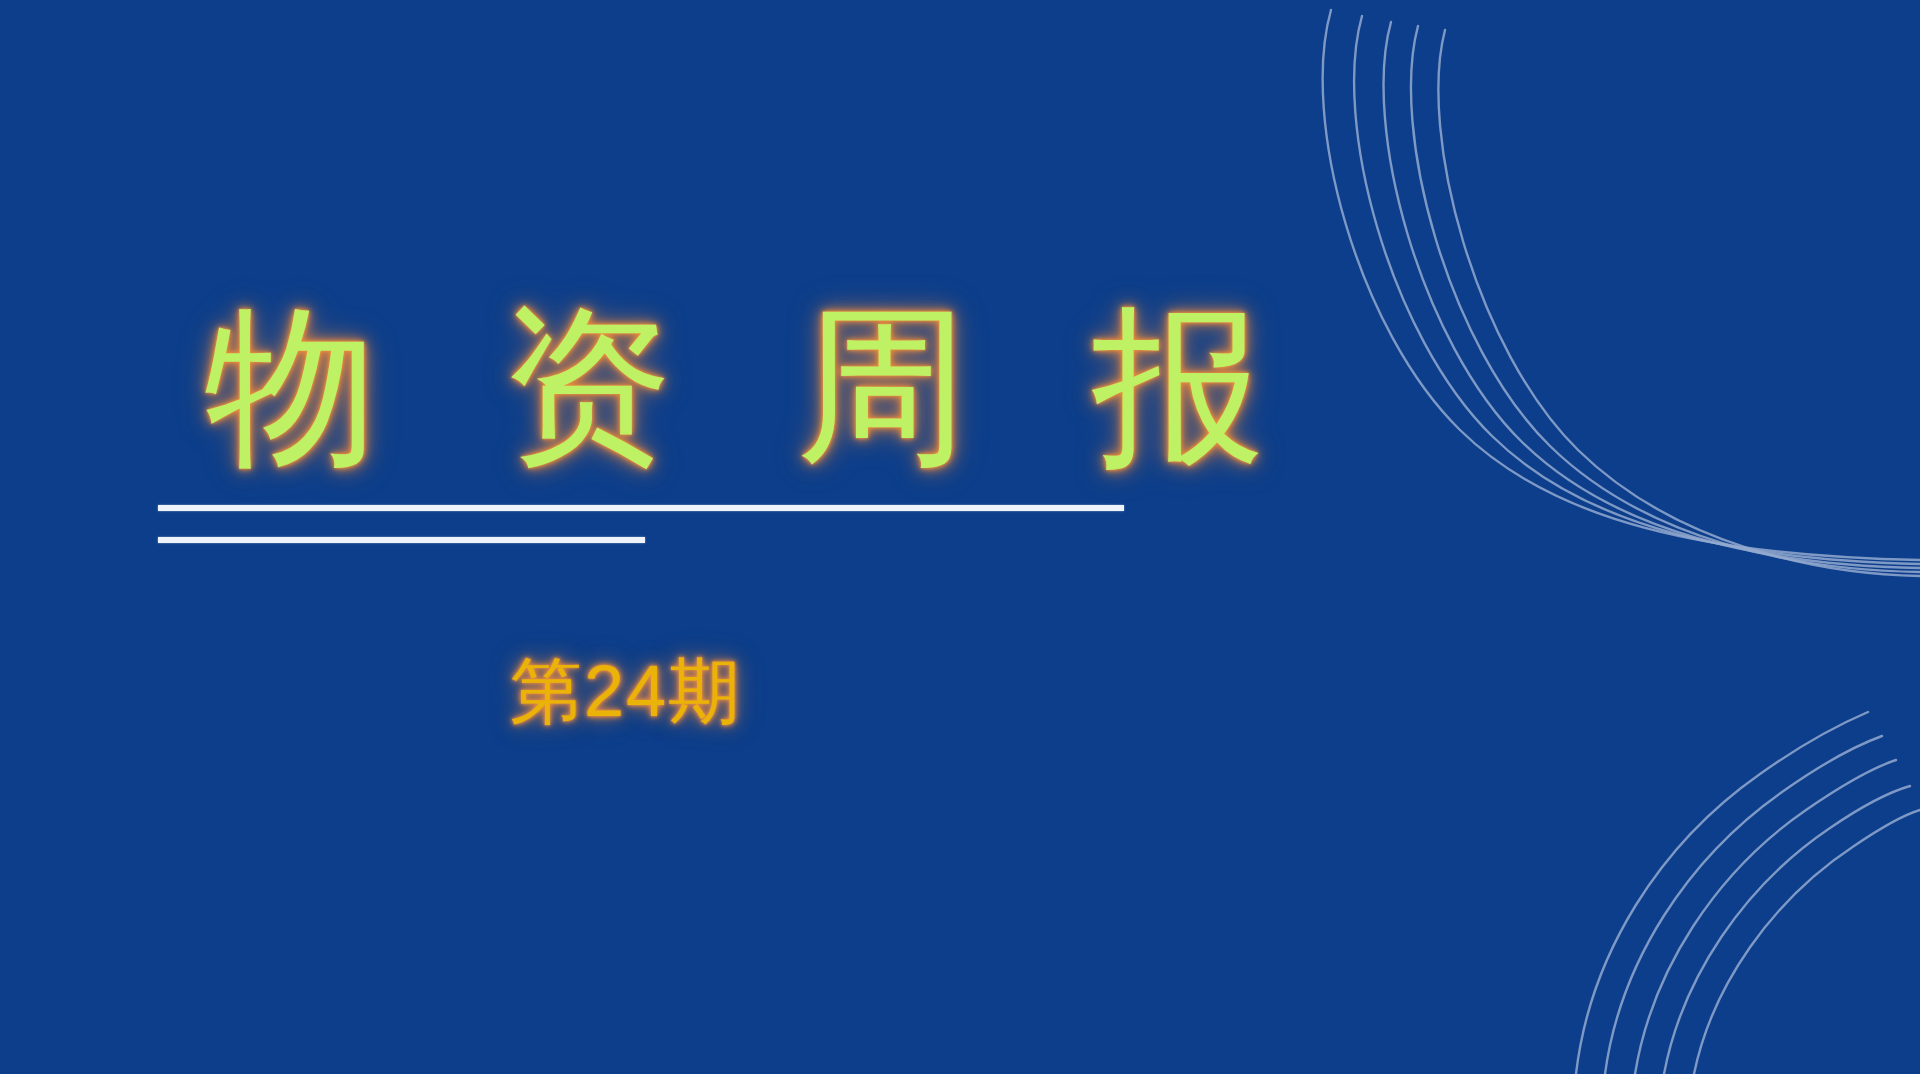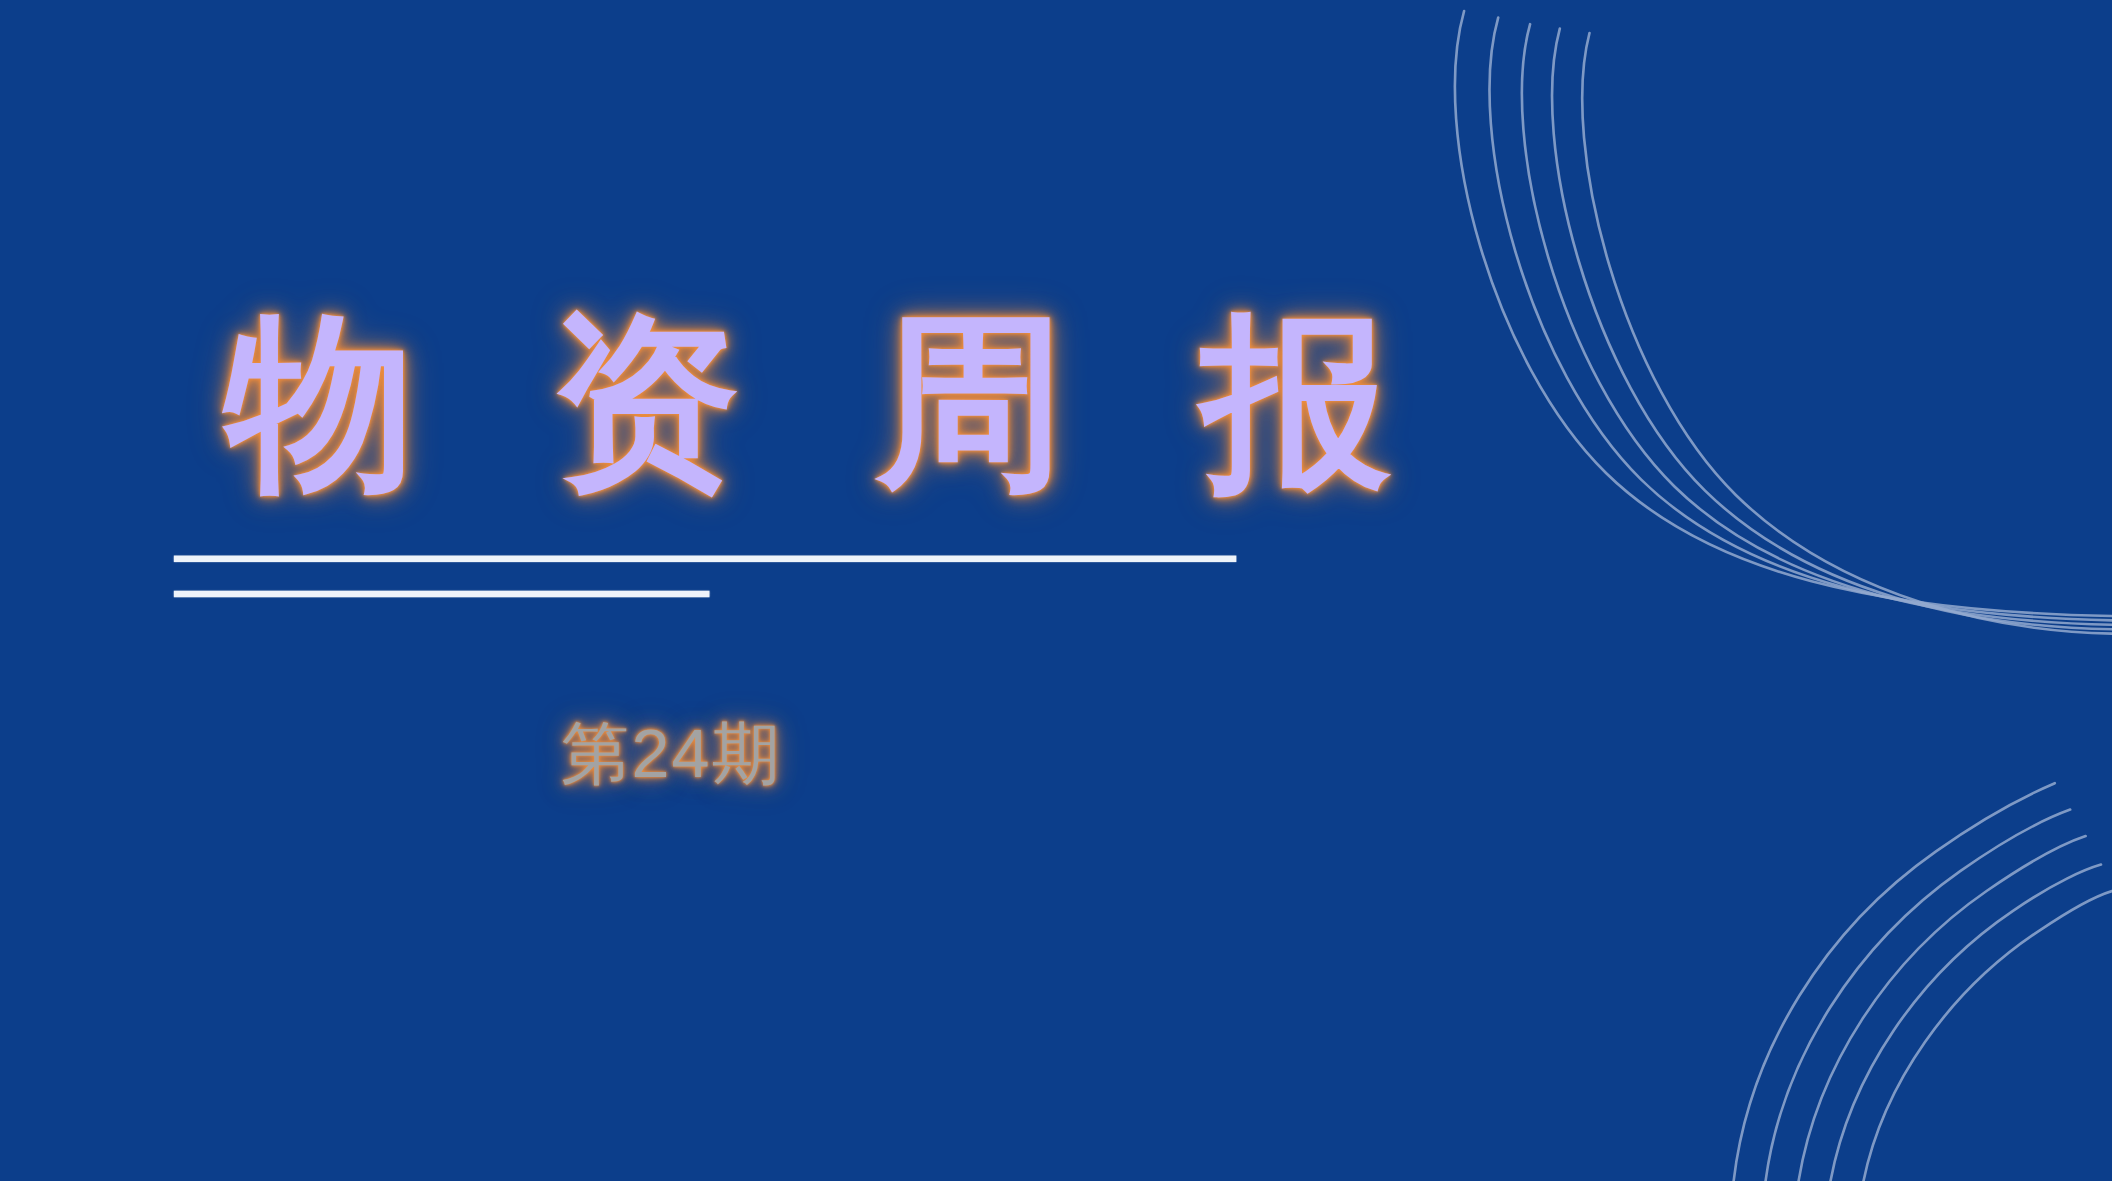--- a/index.html
+++ b/index.html
@@ -51,28 +51,28 @@
   #title-block {
     position: absolute;
     left: 0;
     top: 0;
     width: 1200px;
   }
 
   #main-title {
     position: absolute;
     left: 205px;
-    top: 280px;
+    top: 300px;
     margin: 0;
     font-size: 172px;
     line-height: 1;
-    font-weight: 700;
+    font-weight: 400;
     letter-spacing: 38px;
     white-space: nowrap;
-    color: #c4b5fd;
+    color: #bef264;
     text-shadow:
        0 0  2px #f18e3c,
        0 0  5px #f1913f,
        0 0 11px rgba(241,140,58,0.95),
        0 0 20px rgba(241,140,58,0.65),
        0 0 34px rgba(241,140,58,0.40);
   }
 
   .rule {
     position: absolute;
@@ -90,26 +90,26 @@
     top: 537px;
     width: 487px;
     height: 6px;
   }
 
   #issue-label {
     position: absolute;
     left: 510px;
     top: 655px;
     margin: 0;
-    font-size: 62px;
+    font-size: 72px;
     line-height: 1;
     font-weight: 400;
     letter-spacing: 2px;
     white-space: nowrap;
-    color: #a3a3a3;
+    color: #eab308;
     text-shadow:
        0 0  2px #f18e3c,
        0 0  5px #f1913f,
        0 0 10px rgba(241,140,58,0.95),
        0 0 19px rgba(241,140,58,0.60),
        0 0 30px rgba(241,140,58,0.38);
   }
 </style>
 </head>
 <body>

